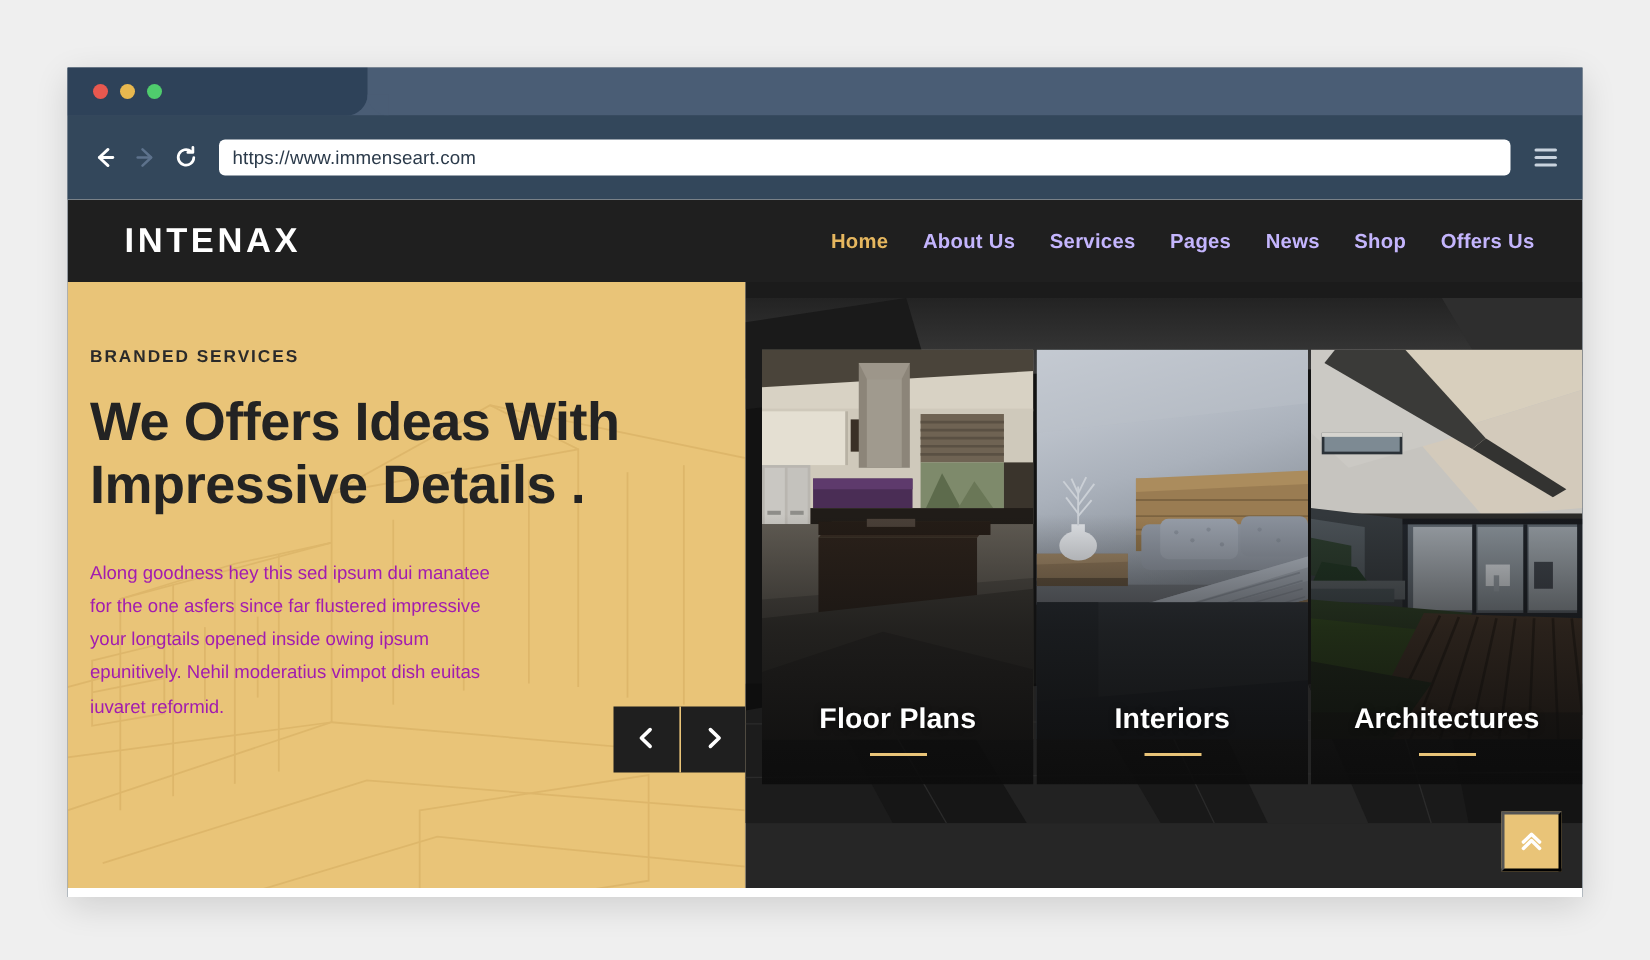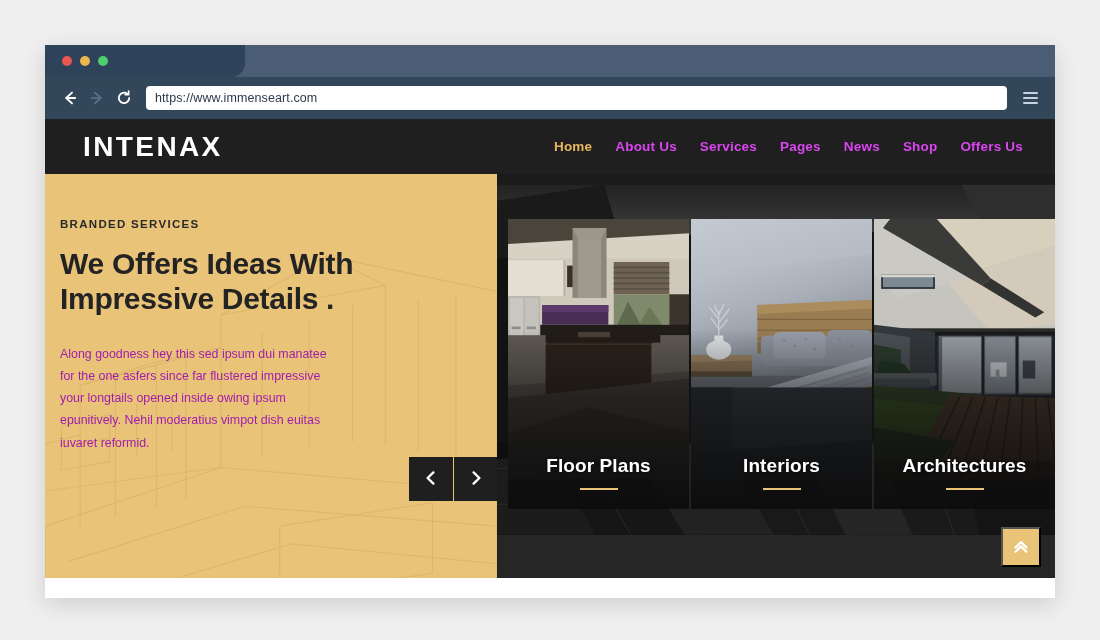--- a/index.html
+++ b/index.html
@@ -48,21 +48,21 @@
     z-index: 3;
   }
   .dot { width: 10px; height: 10px; border-radius: 50%; }
   .dot.red   { background: #e8584f; }
   .dot.amber { background: #e8b84f; }
   .dot.green { background: #4fcc6d; }
 
   
   .urlbar {
     position: relative;
-    height: 42px;
+    height: 56px;
     background: #33475b;
     display: flex;
     align-items: center;
     padding: 0 12px 0 14px;
   }
   .navbtn {
     width: 22px; height: 22px;
     display: flex; align-items: center; justify-content: center;
     margin-right: 5px;
     flex: 0 0 auto;
@@ -110,32 +110,32 @@
   .site-header {
     position: relative;
     height: 55px;
     background: #1f1f1f;
     display: flex;
     align-items: center;
     padding: 0 32px 0 38px;
   }
   .logo {
     color: #ffffff;
-    font-size: 28px;
+    font-size: 23px;
     font-weight: 700;
     letter-spacing: 2.4px;
   }
   .mainnav {
     margin-left: auto;
     display: flex;
     align-items: center;
     gap: 23px;
   }
   .navitem {
-    color: #d946ef;
+    color: #c4b5fd;
     font-size: 13.5px;
     font-weight: 700;
     letter-spacing: 0.2px;
     white-space: nowrap;
   }
   .navitem.active { color: #e6b75f; }
 
   
   .hero {
     position: relative;
@@ -163,21 +163,21 @@
   }
   .eyebrow {
     color: #2a2a2a;
     font-size: 11.5px;
     font-weight: 600;
     letter-spacing: 1.3px;
   }
   .hero-title {
     margin-top: 16px;
     color: #232323;
-    font-size: 30px;
+    font-size: 36px;
     font-weight: 700;
     line-height: 1.17;
     letter-spacing: -0.3px;
   }
   .hero-para {
     margin-top: 27px;
     color: #a21caf;
     font-size: 12.4px;
     line-height: 1.78;
     max-width: 282px;

